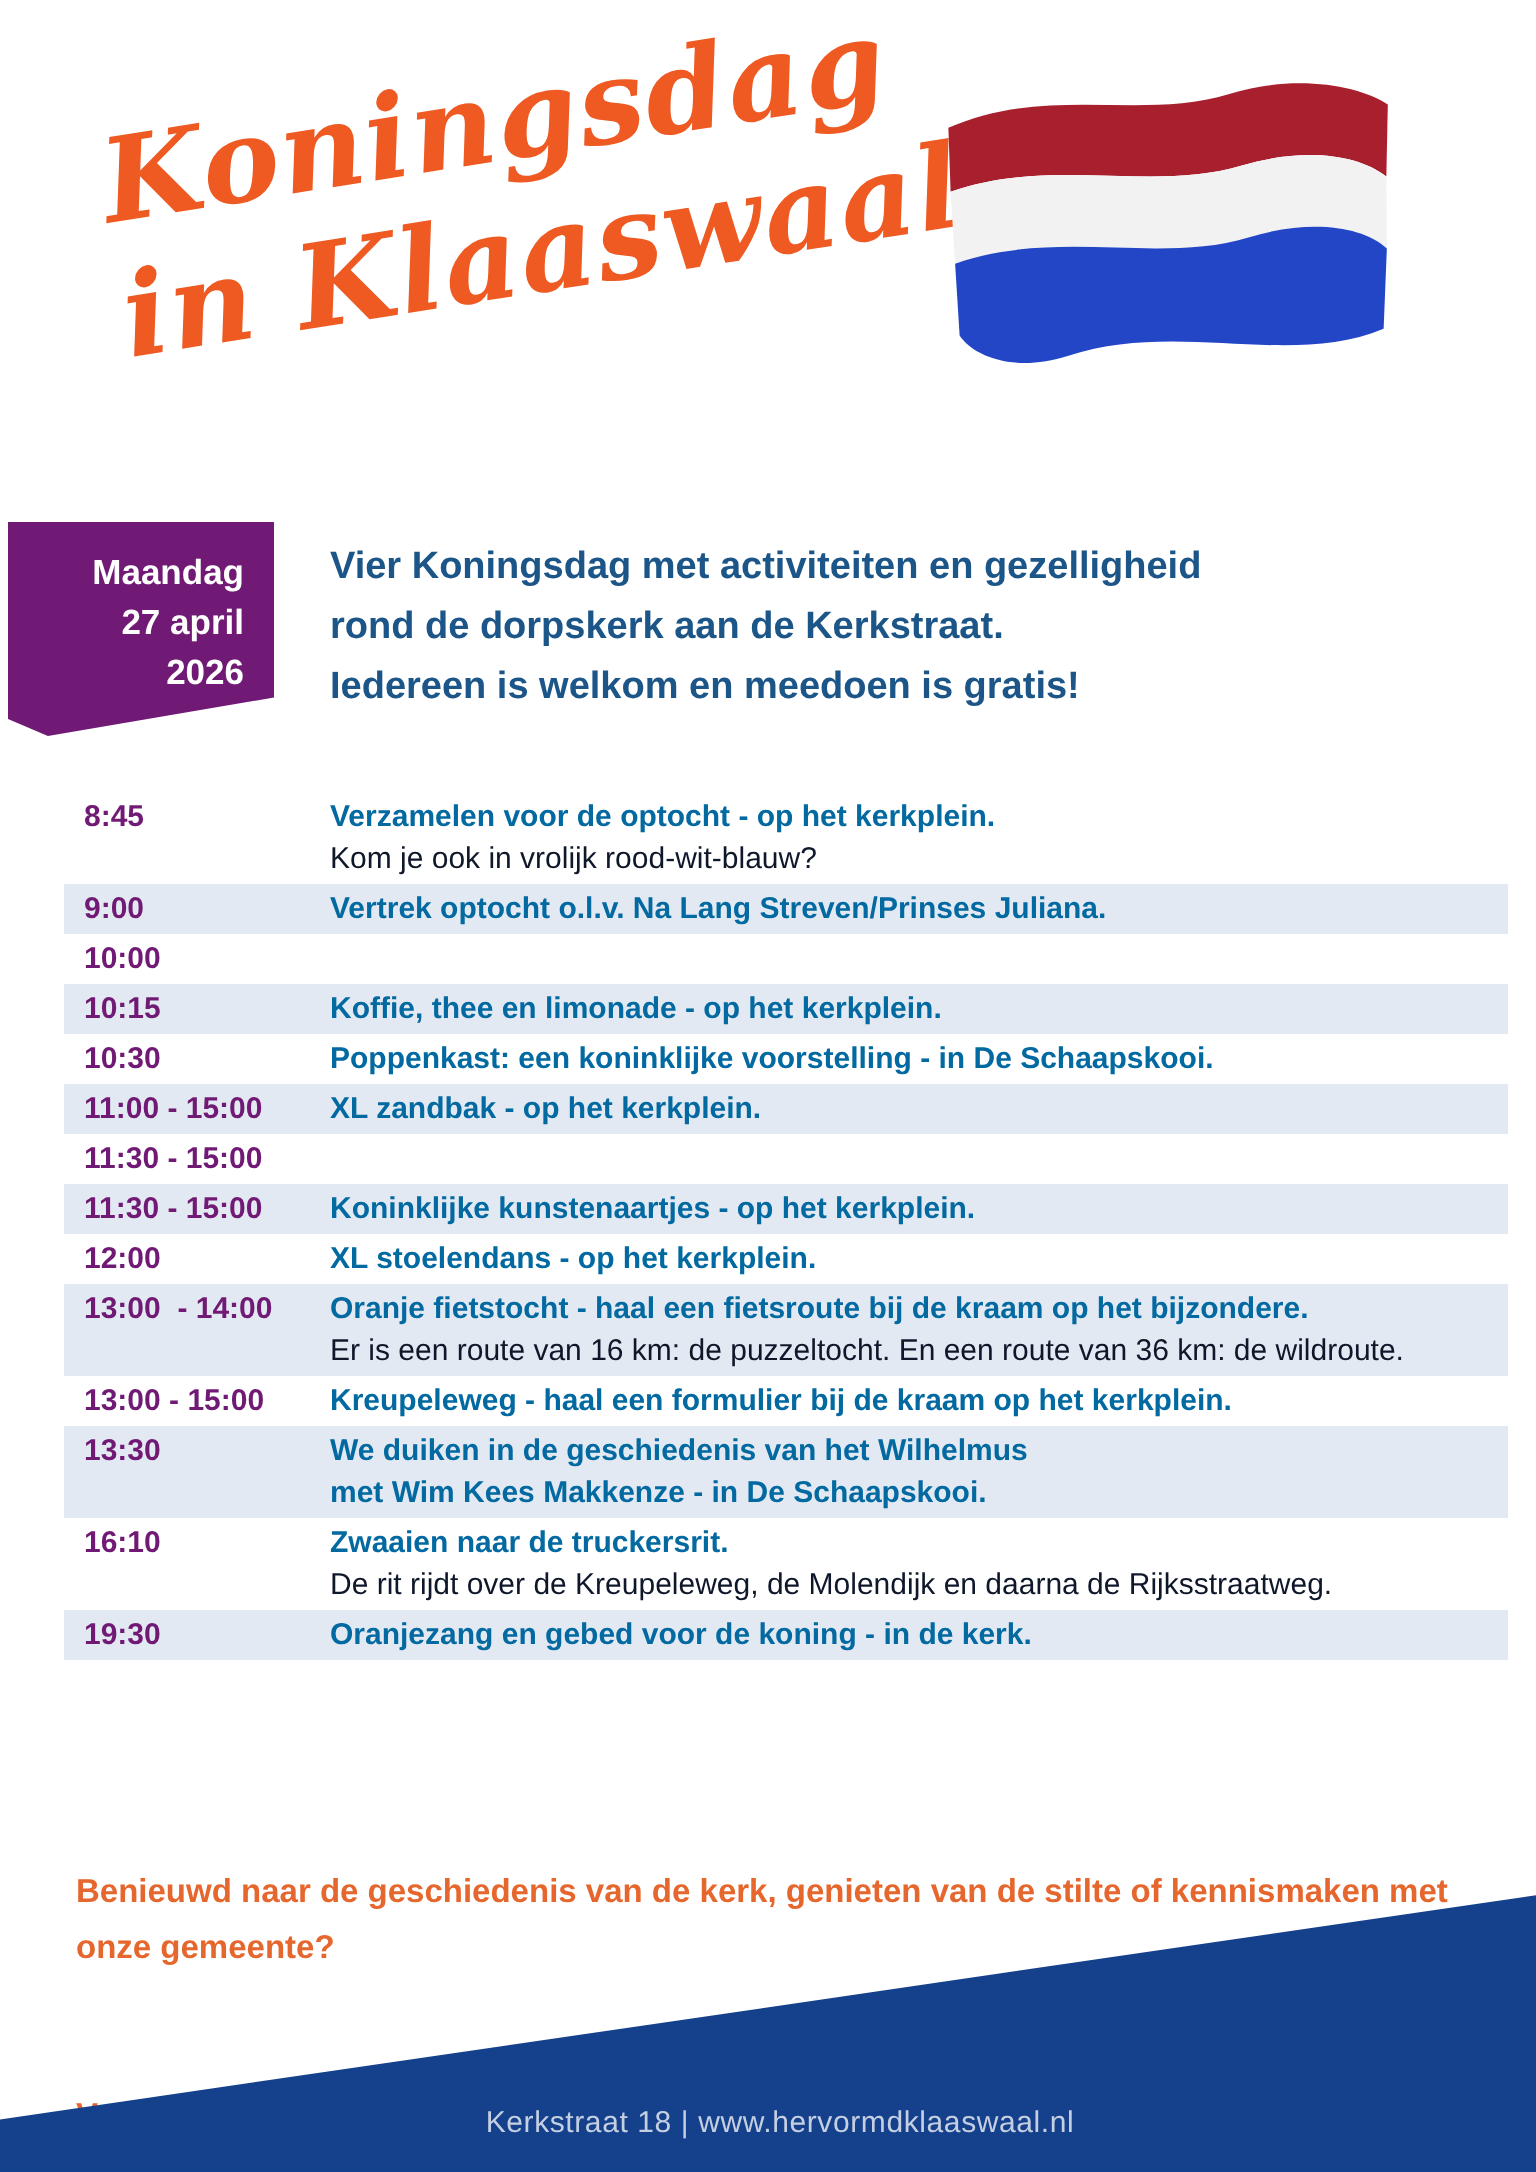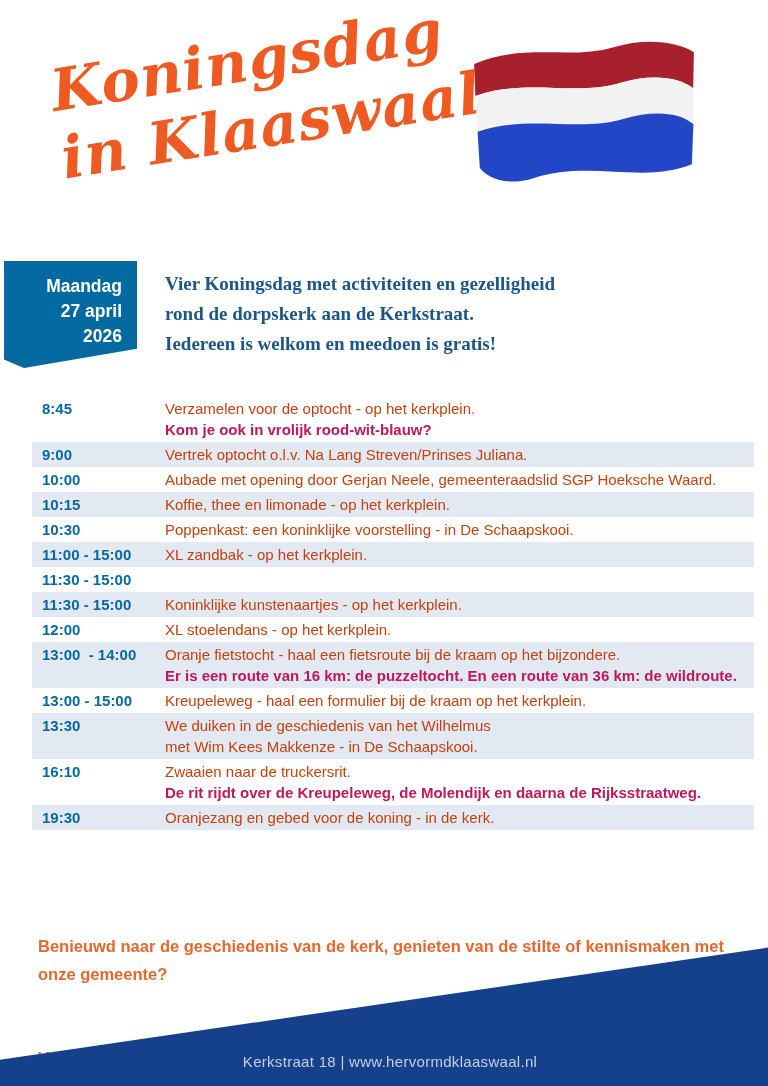--- a/index.html
+++ b/index.html
@@ -8,39 +8,39 @@
 
   
   .title{position:absolute;left:46px;top:58px;transform:rotate(-9deg);transform-origin:0 0;
          color:#EE5A22;font-family:"DejaVu Serif",serif;font-style:italic;font-weight:bold;
          font-size:58px;line-height:68px;letter-spacing:1px;white-space:nowrap;}
 
   
   .flag{position:absolute;left:468px;top:34px;}
 
   
-  .badge{position:absolute;left:4px;top:261px;width:133px;height:107px;background:#0369a1;
+  .badge{position:absolute;left:4px;top:261px;width:133px;height:107px;background:#701a75;
          clip-path:polygon(0 0,100% 0,100% 82%,15% 100%,0 92%);
          color:#ffffff;text-align:right;padding:13px 15px 0 0;box-sizing:border-box;
          font-size:17.5px;font-weight:bold;line-height:25px;}
 
   
   .intro{position:absolute;left:165px;top:269px;color:#1C5688;font-size:19px;
-         font-weight:bold;line-height:30px;font-family:Liberation Serif, serif;}
+         font-weight:bold;line-height:30px;}
 
   
   .schedule{position:absolute;left:32px;top:396px;width:722px;}
   .row{display:flex;padding:2px 0;}
   .row.banded{background:#E3E9F2;}
   .time{width:133px;padding-left:10px;box-sizing:border-box;white-space:pre;
-        color:#0369a1;font-weight:bold;font-size:15px;line-height:21px;flex:0 0 auto;}
+        color:#701a75;font-weight:bold;font-size:15px;line-height:21px;flex:0 0 auto;}
   .activity{flex:1;padding-right:6px;}
   .line{font-size:15px;line-height:21px;}
-  .main{color:#c2410c;font-weight:normal;}
-  .secondary{color:#be185d;font-weight:bold;}
+  .main{color:#0369a1;font-weight:bold;}
+  .secondary{color:#0f172a;font-weight:normal;}
 
   
   .outro{position:absolute;left:38px;top:876px;width:706px;color:#E6672E;
          font-size:16.5px;font-weight:bold;line-height:28px;white-space:pre-wrap;}
 
   
   .footer{position:absolute;left:0;top:940px;width:768px;height:146px;background:#15408C;
           clip-path:polygon(0 82%,100% 4%,100% 100%,0 100%);padding-left:12px;}
   .footer-text{position:absolute;left:0;right:0;bottom:16px;text-align:center;
                color:#C4CFE2;font-size:15px;letter-spacing:.3px;}
@@ -84,23 +84,20 @@
         </div>
       </div>
       <div class="row banded">
         <div class="time">9:00</div>
         <div class="activity">
           <div class="line main">Vertrek optocht o.l.v. Na Lang Streven/Prinses Juliana.</div>
         </div>
       </div>
       <div class="row">
         <div class="time">10:00</div>
-        <div class="activity">
-          <div class="line main">Aubade met opening door Gerjan Neele, gemeenteraadslid SGP Hoeksche Waard.</div>
-        </div>
       </div>
       <div class="row banded">
         <div class="time">10:15</div>
         <div class="activity">
           <div class="line main">Koffie, thee en limonade - op het kerkplein.</div>
         </div>
       </div>
       <div class="row">
         <div class="time">10:30</div>
         <div class="activity">

